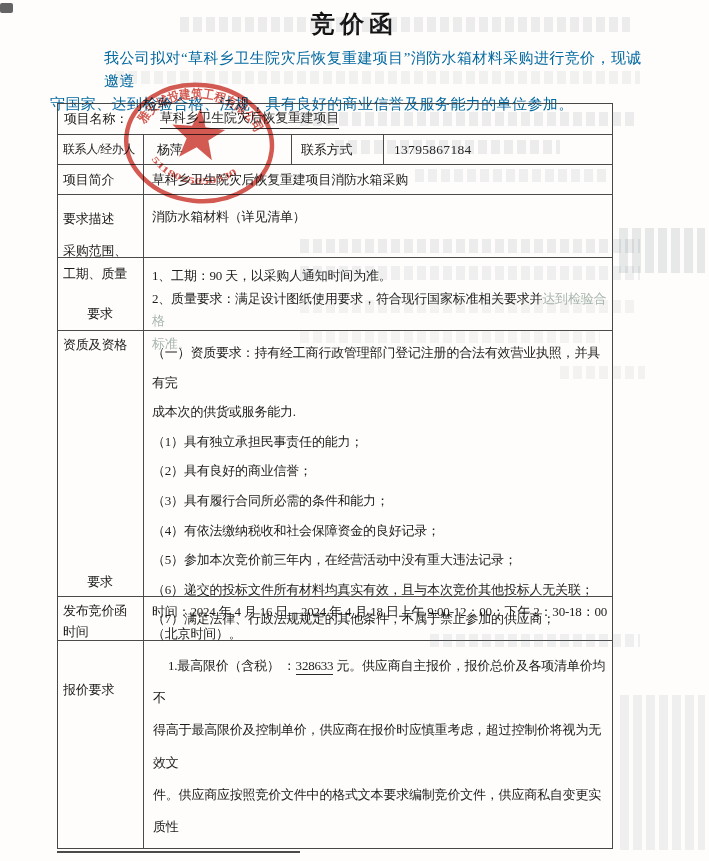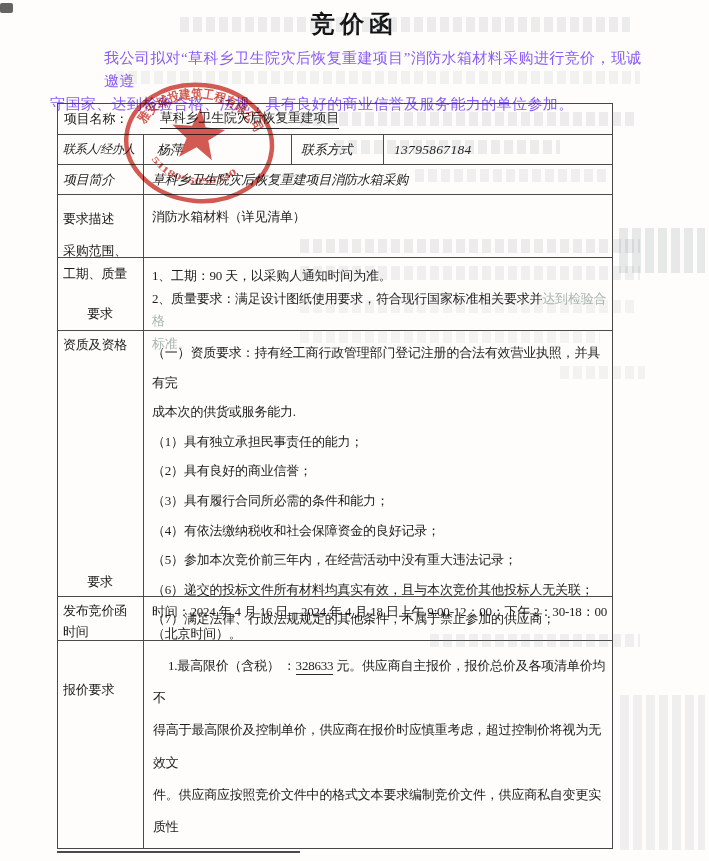--- a/index.html
+++ b/index.html
@@ -9,41 +9,41 @@
     font-family:"Liberation Serif","DejaVu Serif",serif;
     color:#1e1e1e;
   }
   
   .doc-title{
     position:absolute;top:8px;left:0;width:709px;text-align:center;
     font-size:24px;font-weight:bold;letter-spacing:5px;color:#111;
   }
   .intro{
     position:absolute;top:47px;left:50px;width:606px;
-    font-size:15px;line-height:23px;letter-spacing:0.4px;color:#8b5cf6;
+    font-size:15px;line-height:23px;letter-spacing:0.4px;color:#0369a1;
   }
   .intro .l1{padding-left:54px;}
   
   .bidtable{
     position:absolute;left:57px;top:103px;width:556px;
     border:1.6px solid #474747;box-sizing:border-box;
     font-size:13px;letter-spacing:-0.2px;color:#1c1c1c;
   }
   .trow{display:flex;border-bottom:1.4px solid #4a4a4a;box-sizing:border-box;}
   .trow:last-child{border-bottom:none;}
   .cell{box-sizing:border-box;}
   .lab{
     width:86px;flex:0 0 86px;border-right:1.4px solid #4a4a4a;
     padding-left:5px;
   }
   .lab-center{display:flex;flex-direction:column;justify-content:space-between;}
   .lab .ln{display:block;}
   .lab .ln.center{text-align:center;padding-right:6px;}
   .content{flex:1 1 auto;min-width:0;}
-  .vcenter{display:flex;align-items:center;font-style:italic;}
+  .vcenter{display:flex;align-items:center;}
   .single-cell{flex:1 1 auto;display:flex;align-items:center;padding-left:6px;gap:32px;}
   .u{border-bottom:1px solid #2a2a2a;padding-bottom:1px;}
   .faded{color:#a8b6ad;}
   
   .r1{height:31px;} .r2{height:30px;} .r3{height:30px;} .r4{height:30px;}
   .r5{height:63px;} .r6{height:73px;} .r7{height:266px;} .r8{height:44px;}
   .r9{height:207px;}
   .c3a{width:86px;flex:0 0 86px;border-right:1.4px solid #4a4a4a;padding-left:5px;font-size:12px;letter-spacing:-0.5px;}
   .c3b{width:148px;flex:0 0 148px;border-right:1.4px solid #4a4a4a;padding-left:13px;}
   .c3c{width:92px;flex:0 0 92px;border-right:1.4px solid #4a4a4a;padding-left:9px;}

